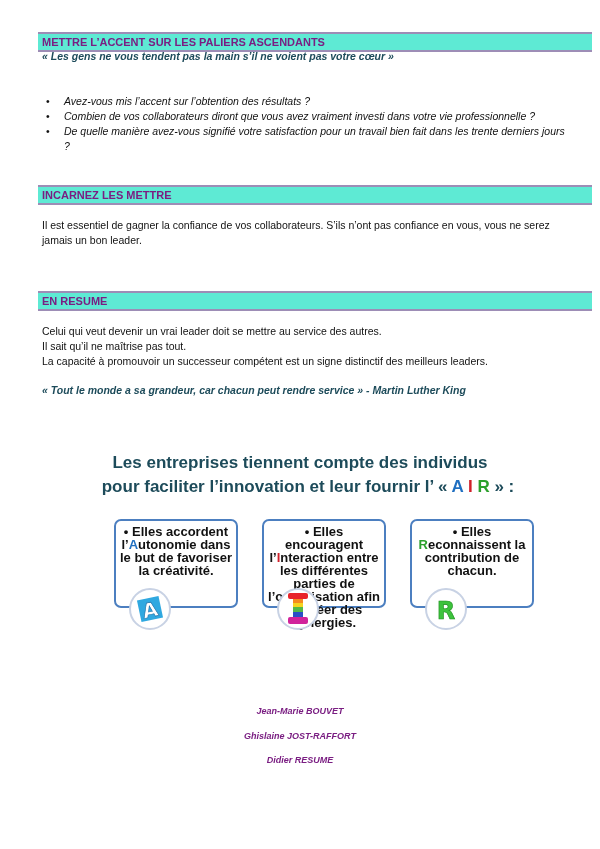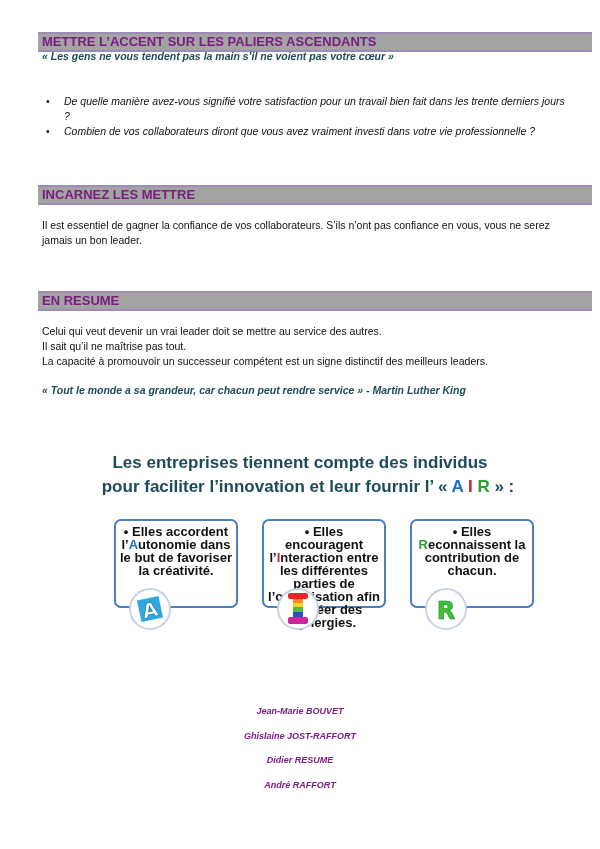--- a/index.html
+++ b/index.html
@@ -1,21 +1,21 @@
 <!DOCTYPE html>
 <html><head>
 <meta charset="utf-8">
 <style>
   html, body { margin: 0; padding: 0; background: #ffffff; }
   body { width: 600px; height: 849px; position: relative; overflow: hidden;
          font-family: "Liberation Sans", sans-serif; color: #111; }
   .section-header {
     position: absolute; left: 38px; width: 550px; height: 16px;
-    background: #a3a3a3; border-top: 2px solid #9d8db6; border-bottom: 2px solid #9d8db6;
-    color: #7a1e82; font-weight: bold; font-size: 13px; line-height: 16px;
+    background: #5eead4; border-top: 2px solid #9d8db6; border-bottom: 2px solid #9d8db6;
+    color: #7a1e82; font-weight: bold; font-size: 11px; line-height: 16px;
     padding-left: 4px; box-sizing: content-box;
   }
   .quote { position: absolute; left: 42px; color: #1d4b5a; font-style: italic; font-weight: bold; font-size: 10.5px; }
   .body-text { position: absolute; left: 42px; font-size: 10.5px; line-height: 15px; color: #111; }
   ul.bullets { position: absolute; left: 42px; top: 94px; width: 540px; margin: 0; padding: 0; list-style: none; }
   ul.bullets li { position: relative; padding-left: 22px; font-style: italic; font-size: 10.5px; line-height: 15px; }
   ul.bullets li::before { content: "\2022"; position: absolute; left: 4px; top: 0; font-style: normal; }
   .air-title { position: absolute; left: 0; width: 600px; text-align: center; color: #1d4b5a;
                font-weight: bold; font-size: 17px; line-height: 23px; }
   .air-a { color: #1f6fc1; } .air-i { color: #d0202a; } .air-r { color: #2ca02c; }
@@ -28,22 +28,23 @@
   .authors { position: absolute; left: 0; width: 600px; top: 705px; text-align: center; }
   .author { color: #7a1e82; font-style: italic; font-weight: bold; font-size: 9px; height: 24.5px; line-height: 12px; }
   .hl-a { color: #1f6fc1; } .hl-i { color: #d0202a; } .hl-r { color: #2ca02c; }
 </style>
 </head>
 <body>
 
 <div class="section-header" style="top:32px;">METTRE L’ACCENT SUR LES PALIERS ASCENDANTS</div>
 <div class="quote" style="top:50px;">« Les gens ne vous tendent pas la main s’il ne voient pas votre cœur »</div>
 <ul class="bullets">
+  <li>Avez-vous mis l’accent sur l’obtention des résultats ?</li>
+  <li>Combien de vos collaborateurs diront que vous avez vraiment investi dans votre vie professionnelle ?</li>
   <li style="padding-right:12px;">De quelle manière avez-vous signifié votre satisfaction pour un travail bien fait dans les trente derniers jours ?</li>
-  <li>Combien de vos collaborateurs diront que vous avez vraiment investi dans votre vie professionnelle ?</li>
 </ul>
 
 <div class="section-header" style="top:185px;">INCARNEZ LES METTRE</div>
 <div class="body-text" style="top:218px; width:535px;">Il est essentiel de gagner la confiance de vos collaborateurs. S’ils n’ont pas confiance en vous, vous ne serez jamais un bon leader.</div>
 
 <div class="section-header" style="top:291px;">EN RESUME</div>
 <div class="body-text" style="top:324px;">Celui qui veut devenir un vrai leader doit se mettre au service des autres.</div>
 <div class="body-text" style="top:339px;">Il sait qu’il ne maîtrise pas tout.</div>
 <div class="body-text" style="top:354px;text-align:center;">La capacité à promouvoir un successeur compétent est un signe distinctif des meilleurs leaders.</div>
 <div class="quote" style="top:384px;">«  Tout le monde a sa grandeur, car chacun peut rendre service » - Martin Luther King</div>
@@ -83,14 +84,13 @@
 <div class="badge" style="left:425px;">
   <svg width="30" height="30" viewBox="0 0 30 30">
     <text x="15" y="25" text-anchor="middle" font-family="DejaVu Sans, sans-serif" font-weight="bold" font-size="24" fill="#3cc23c" stroke="#1f8f1f" stroke-width="0.6">R</text>
   </svg>
 </div>
 
 <div class="authors">
   <div class="author">Jean-Marie BOUVET</div>
   <div class="author">Ghislaine JOST-RAFFORT</div>
   <div class="author">Didier RESUME</div>
-  <div class="author">André RAFFORT</div>
 </div>
 
 </body></html>

